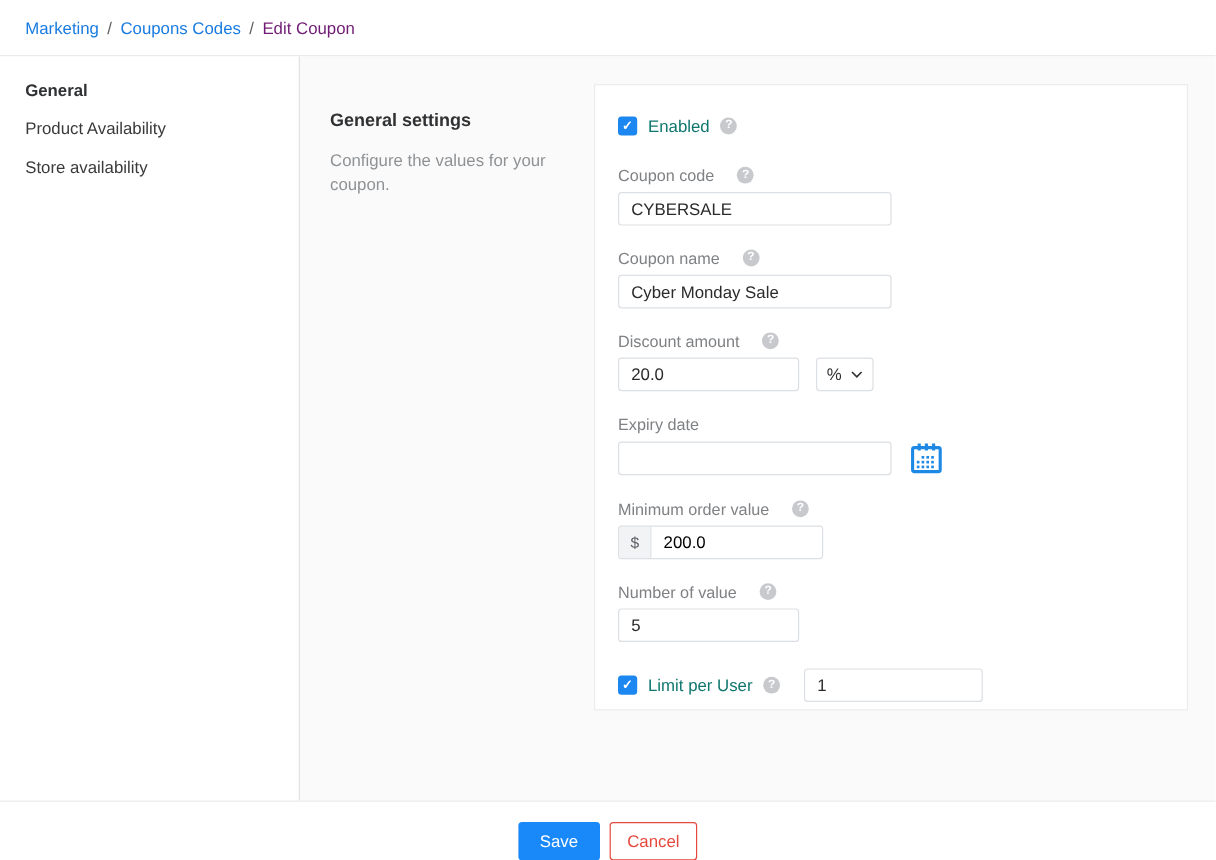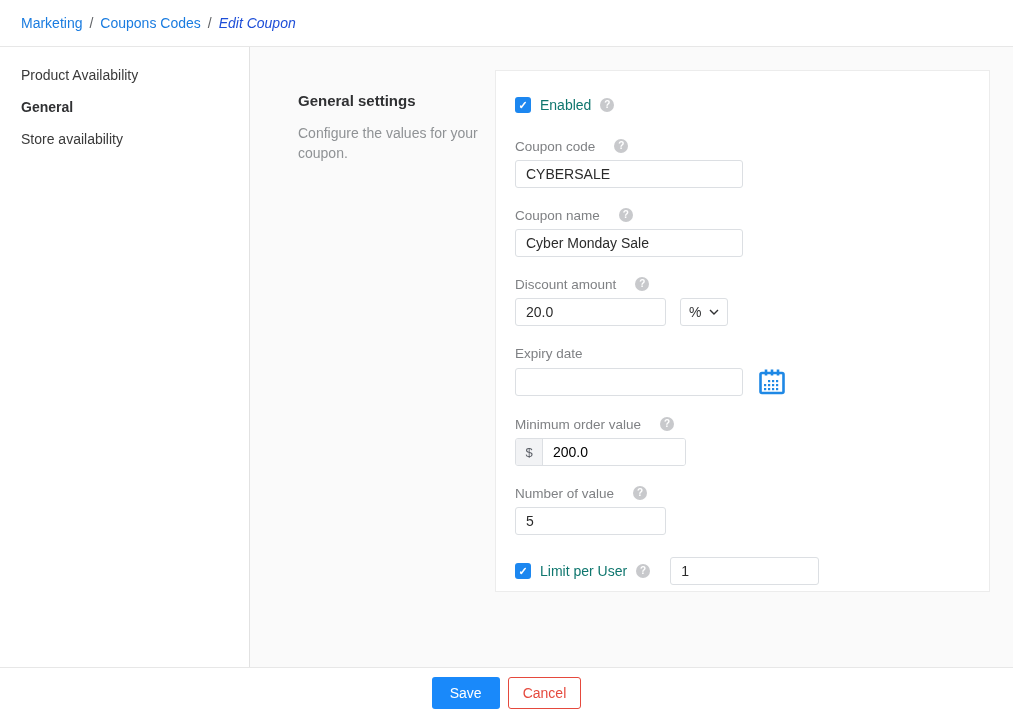--- a/index.html
+++ b/index.html
@@ -12,36 +12,36 @@
   }
 
   
   .header {
     height:47px; background:#fff; border-bottom:1px solid #e7e7e7;
     display:flex; align-items:center; padding-left:21px;
   }
   .breadcrumb { display:flex; align-items:center; gap:7px; font-size:14px; }
   .crumb-link { color:#1a7ce0; cursor:pointer; text-decoration:none; }
   .crumb-sep { color:#606266; }
-  .crumb-current { color:#1d4ed8;font-style:italic; }
+  .crumb-current { color:#701a75; }
 
   
   .content { display:flex; height:620px; }
   .sidebar {
     width:250px; background:#fff; border-right:1px solid #e2e2e2;
     padding-top:12px; flex-shrink:0;
   }
   .side-item {
     padding:8px 21px; font-size:14px; color:#3a3a3a; cursor:pointer;
   }
   .side-item.active { font-weight:bold; color:#303133; }
 
   .main { flex:1; background:#fafafa; position:relative; }
 
-  .section-head { position:absolute; left:25px; top:45px; width:195px;margin-left:23px; }
+  .section-head { position:absolute; left:25px; top:45px; width:195px; }
   .section-title { font-size:15px; font-weight:bold; color:#303133; margin-bottom:14px; }
   .section-desc { font-size:14px; color:#8f9295; line-height:1.45; }
 
   .card {
     position:absolute; left:245px; top:23px; width:495px; height:522px;
     background:#fff; border:1px solid #ececec;
     padding:26px 0 0 19px;
   }
 
   
@@ -93,43 +93,43 @@
   .input-group input {
     border:none; flex:1; min-width:0; padding:0 10px; font-size:14px; color:#000000; outline:none;
     font-family:"Liberation Sans", sans-serif;
   }
   .limit-row { margin-top:22px; }
   .limit-input { width:149px; margin-left:11px; }
 
   
   .footer {
     height:50px; background:#fff; border-top:1px solid #e7e7e7;
-    display:flex; align-items:center; justify-content:center; gap:8px;
+    display:flex; align-items:flex-end; justify-content:center; gap:8px;
   }
   .btn { font-size:14px; border-radius:3px; cursor:pointer; font-family:"Liberation Sans", sans-serif; }
   .btn-save { background:#1989fa; color:#fff; border:none; padding:8px 18px; }
   .btn-cancel { background:#fff; color:#e5493d; border:1px solid #e5493d; padding:7px 14px; }
 </style>
 </head>
 <body>
 
 <div class="header">
   <div class="breadcrumb">
     <a class="crumb-link">Marketing</a>
     <span class="crumb-sep">/</span>
     <a class="crumb-link">Coupons Codes</a>
     <span class="crumb-sep">/</span>
     <span class="crumb-current">Edit Coupon</span>
   </div>
 </div>
 
 <div class="content">
   <div class="sidebar">
+    <div class="side-item active">General</div>
     <div class="side-item">Product Availability</div>
-    <div class="side-item active">General</div>
     <div class="side-item">Store availability</div>
   </div>
 
   <div class="main">
 
     <div class="section-head">
       <div class="section-title">General settings</div>
       <div class="section-desc">Configure the values for your coupon.</div>
     </div>
 

